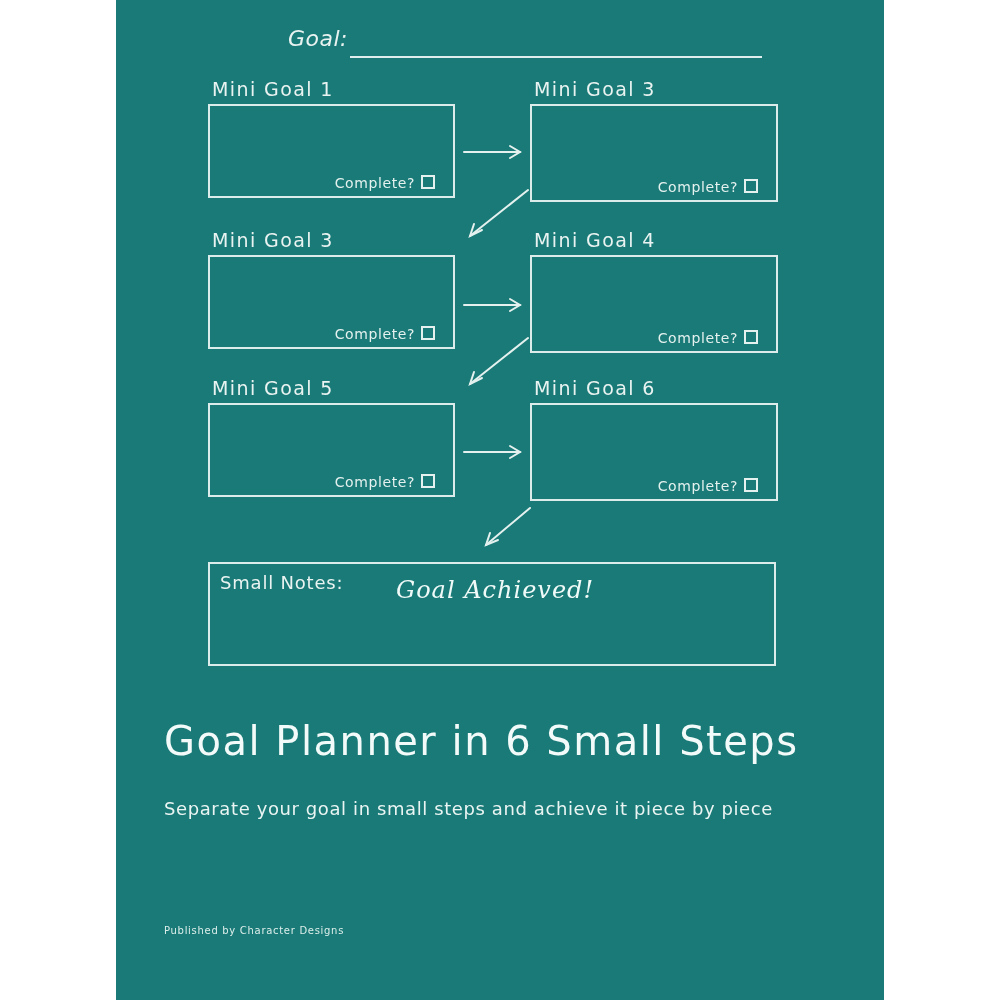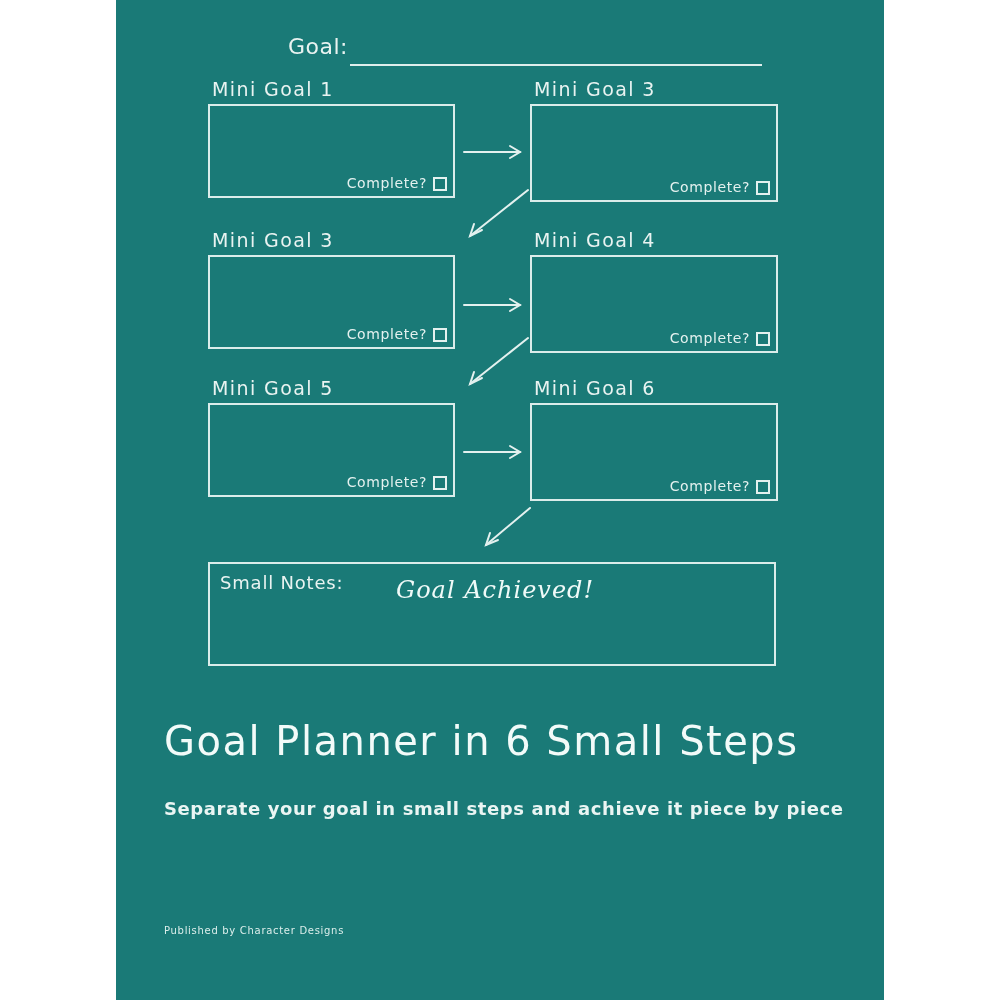--- a/index.html
+++ b/index.html
@@ -20,23 +20,24 @@
     width: 768px;
     height: 1000px;
     background: #1a7a77;
     color: #e8f4f2;
   }
 
   
   #goal-row {
     position: absolute;
     left: 172px;
-    top: 34px;
+    top: 26px;
     width: 480px;
     height: 36px;
+    font-style: italic;
   }
   #goal-label {
     position: absolute;
     left: 0;
     top: 0;
     font-size: 22px;
     letter-spacing: 0.5px;
     font-family: "DejaVu Sans", sans-serif;
     color: #e9f3f1;
   }
@@ -66,24 +67,24 @@
     position: absolute;
     left: 0;
     top: 26px;
     width: 247px;
     height: 94px;
     border: 2px solid #dbecea;
     box-sizing: border-box;
   }
   .mini .complete-row {
     position: absolute;
-    right: 6px;
+    right: 18px;
     bottom: 5px;
     display: flex;
-    align-items: flex-end;
+    align-items: flex-start;
     gap: 6px;
   }
   .mini .complete-label {
     font-size: 14px;
     letter-spacing: 0.6px;
     color: #e4f1ef;
   }
   .mini .checkbox {
     width: 14px;
     height: 14px;
@@ -174,21 +175,20 @@
     font-family: "DejaVu Sans", sans-serif;
   }
   #subtitle {
     position: absolute;
     left: 48px;
     top: 798px;
     width: 700px;
     font-size: 18px;
     letter-spacing: 0.6px;
     color: #eaf5f3;
-    font-weight: bold;
   }
   #publisher {
     position: absolute;
     left: 48px;
     top: 925px;
     font-size: 10px;
     letter-spacing: 0.7px;
     color: #dceeeb;
   }
 </style>

